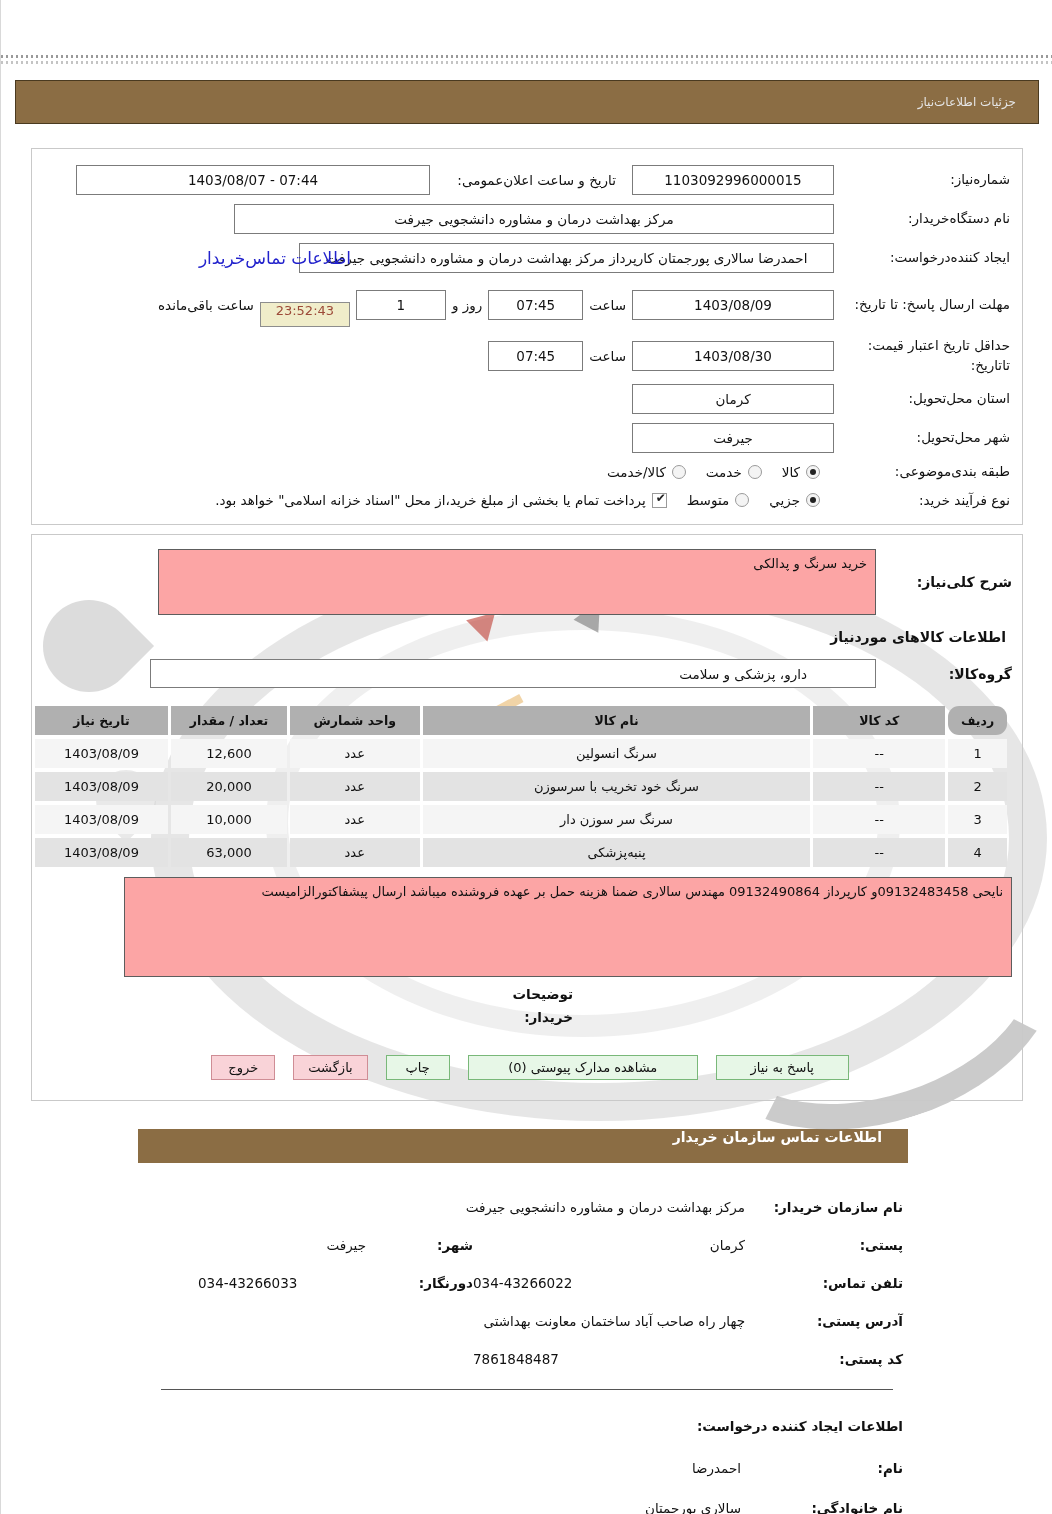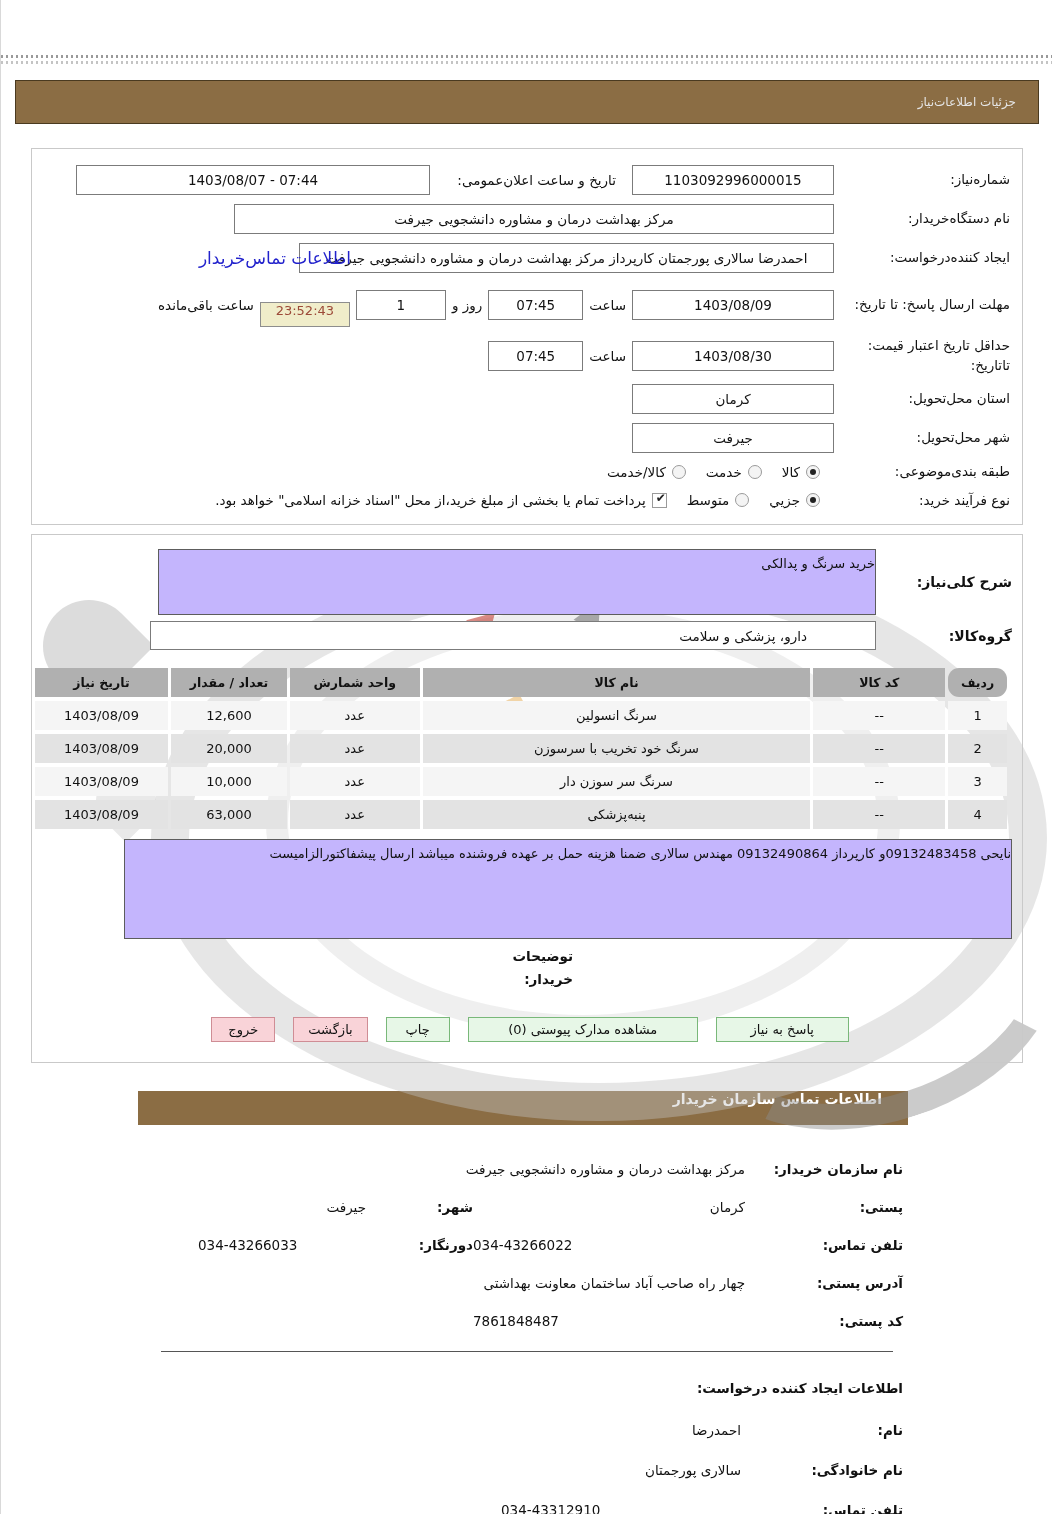--- a/index.html
+++ b/index.html
@@ -50,21 +50,21 @@
   
   .opt{display:flex;align-items:center;gap:6px;margin-right:14px;font-size:13.5px;}
   .radio{width:14px;height:14px;border:1px solid #9a9a9a;border-radius:50%;background:#f4f4f4;position:relative;box-sizing:border-box;}
   .radio.checked::after{content:"";position:absolute;left:3px;top:3px;width:6px;height:6px;border-radius:50%;background:#222;}
   .checkbox{width:15px;height:15px;border:1px solid #9a9a9a;background:#fff;position:relative;box-sizing:border-box;}
   .checkbox.checked::after{content:"\2714";position:absolute;top:-3px;right:0px;font-size:12px;color:#222;}
 
   
   .desc-row{display:flex;gap:8px;margin-bottom:6px;}
   .desc-label{flex:none;width:128px;font-weight:bold;font-size:14px;align-self:center;}
-  .tarea{background:#c4b5fd;border:1px solid #5d5d5d;padding:4px 0;font-size:13px;box-sizing:border-box;line-height:1.5;}
+  .tarea{background:#fca5a5;border:1px solid #5d5d5d;padding:4px 8px;font-size:13px;box-sizing:border-box;line-height:1.5;}
   .ta-desc{width:718px;height:66px;}
   .sec-title{font-weight:bold;font-size:14px;margin:14px 6px 14px 0;}
   .grp-row{display:flex;gap:8px;align-items:center;margin-bottom:14px;}
   .grp-label{flex:none;width:128px;font-weight:bold;font-size:14px;}
   .grp-box{width:726px;justify-content:flex-start;padding-right:68px;height:29px;}
 
   table.goods{border-collapse:separate;border-spacing:3px 4px;margin:0 2px;width:978px;}
   table.goods th{background:#b0b0b0;font-size:12.5px;font-weight:bold;height:29px;text-align:center;padding:0 4px;}
   table.goods td{font-size:13px;height:29px;text-align:center;padding:0 4px;}
   tr.odd td{background:#f5f5f5;} tr.even td{background:#e3e3e3;}
@@ -202,20 +202,21 @@
     </div>
   </div>
 
   <div class="panel panel2">
 
     <div class="desc-row">
       <div class="desc-label">شرح کلی‌نیاز:</div>
       <div class="tarea ta-desc">خرید سرنگ و پدالکی</div>
     </div>
 
+    <div class="sec-title">اطلاعات کالاهای موردنیاز</div>
 
     <div class="grp-row">
       <div class="grp-label">گروه‌کالا:</div>
       <div class="ibox grp-box">دارو، پزشکی و سلامت</div>
     </div>
 
     <table class="goods">
       <thead>
         <tr>
           <th class="col-no">ردیف</th>

